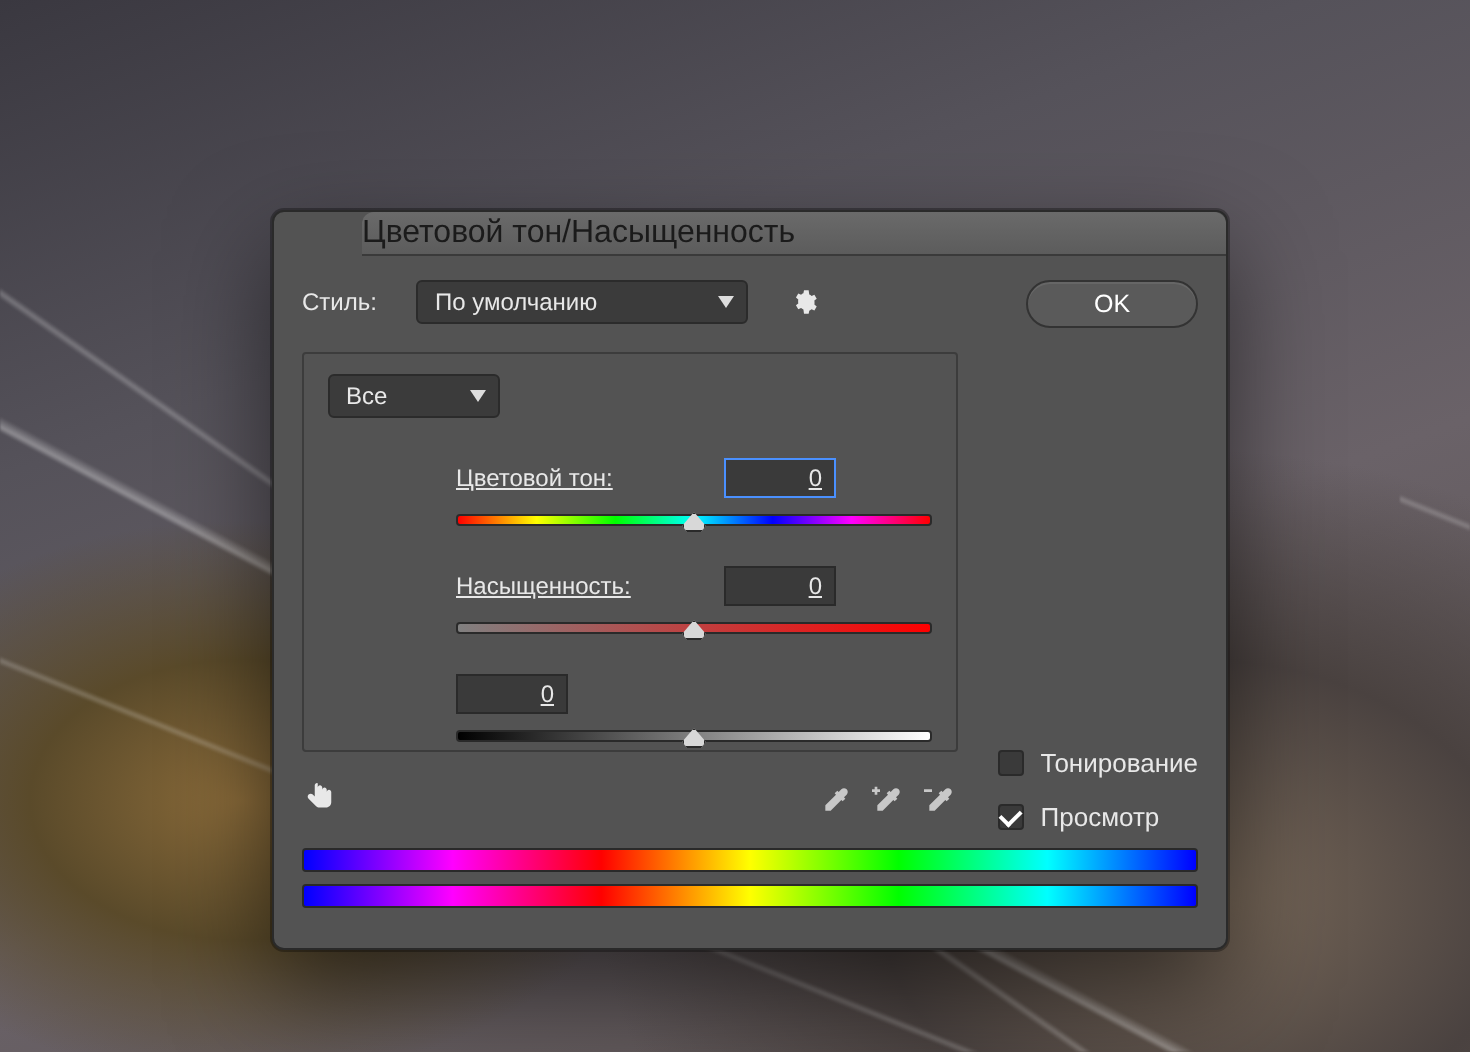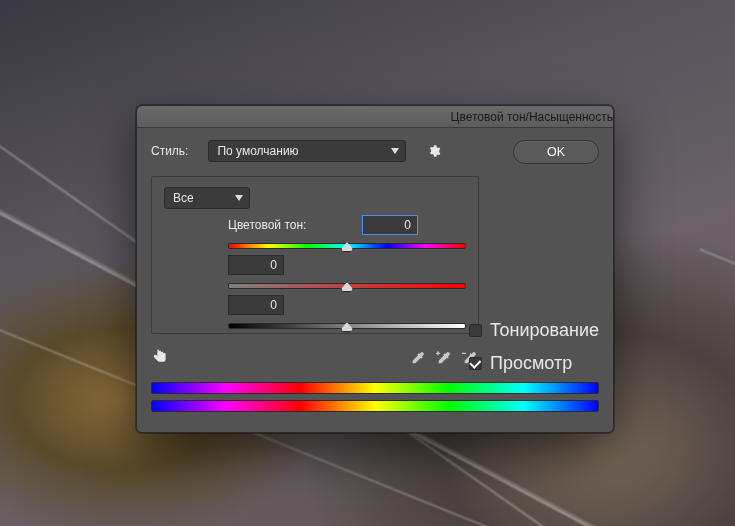--- a/index.html
+++ b/index.html
@@ -20,24 +20,24 @@
     filter: blur(.6px);
   }
 
   .dialog {
     position: absolute; left: 136px; top: 105px; width: 478px;
     background: #535353; border: 1px solid #2a2a2a; border-radius: 6px;
     box-shadow: 0 20px 50px rgba(0,0,0,.55), 0 0 0 1px rgba(0,0,0,.3);
     color: #e8e8e8; font-size: 12px;
   }
   .titlebar {
-    height: 22px; line-height: 22px; text-align: right; font-size: 12px;
+    height: 22px; line-height: 22px; text-align: left; font-size: 16px;
     background: linear-gradient(#6a6a6a,#5c5c5c);
     border-bottom: 1px solid #3a3a3a; border-radius: 6px 6px 0 0;
-    color: #1b1b1b; font-weight: 500;
+    color: #1b1b1b; font-weight: 500; margin-left: 44px;
   }
   .body { padding: 12px 14px 14px; }
 
   .row-top { display:flex; align-items:center; gap:20px; }
   .lbl { color:#e8e8e8; }
   .select {
     position:relative; flex:0 0 auto; height:22px; line-height:20px;
     background:#3b3b3b; border:1px solid #2b2b2b; border-radius:3px;
     padding:0 22px 0 8px; color:#e8e8e8; font-size:12px;
   }
@@ -51,21 +51,21 @@
     line-height:22px; box-shadow: inset 0 1px 0 rgba(255,255,255,.08);
   }
   .right-col { position:absolute; right:14px; top:34px; display:flex; flex-direction:column; gap:10px; align-items:flex-end; }
 
   .panel {
     margin-top: 14px; border:1px solid #3c3c3c; border-radius:2px;
     padding:10px 12px 4px; width: 328px;
   }
   .sel-small { width:86px; }
 
-  .slider-block { margin-top:6px; }
+  .slider-block { margin-top:20px;text-decoration:underline; }
   .slider-head { display:flex; align-items:center; gap:14px; padding-left:64px; }
   .slider-head .cap { width:120px; text-align:left; color:#e8e8e8; }
   .numbox {
     width:56px; height:20px; background:#3a3a3a; border:1px solid #2a2a2a;
     color:#e8e8e8; text-align:right; padding:0 6px; font-size:12px;
   }
   .numbox.active { outline:1.5px solid #4a90ff; outline-offset:-1px; }
 
   .track {
     margin:8px 0 0 64px; width:238px; height:6px; border:1px solid #2a2a2a; border-radius:2px;
@@ -89,21 +89,21 @@
     background:#d8d8d8; clip-path: polygon(50% 0,100% 70%,80% 100%,20% 100%,0 70%);
     border-radius:2px; box-shadow:0 0 0 1px #2a2a2a inset;
   }
 
   .tools-row { display:flex; align-items:center; justify-content:space-between; margin-top:14px; }
   .hand { width:20px; height:20px; color:#e8e8e8; }
   .eyedrops { display:flex; gap:8px; color:#c8c8c8; }
   .eyedrops span { width:18px; height:18px; display:flex; align-items:center; justify-content:center; }
 
   .checks { position:absolute; right:14px; bottom:58px; display:flex; flex-direction:column; gap:12px; }
-  .chk { display:flex; align-items:center; gap:8px; color:#e8e8e8; font-size:18px; }
+  .chk { display:flex; align-items:center; gap:8px; color:#e8e8e8; font-size:13px; }
   .chkbox {
     width:13px; height:13px; border:1px solid #2a2a2a; background:#3a3a3a; border-radius:2px;
     display:flex; align-items:center; justify-content:center; color:#fff;
   }
   .chkbox.checked::after{
     content:""; width:8px; height:5px; border-left:2px solid #fff; border-bottom:2px solid #fff;
     transform:rotate(-45deg) translate(0,-1px);
   }
 
   .huebars { margin-top:14px; }
@@ -116,21 +116,21 @@
 </head>
 <body>
 
 <div class="dialog">
   <div class="titlebar">Цветовой тон/Насыщенность</div>
 
   <div class="body">
 
     <div class="row-top">
       <span class="lbl">Стиль:</span>
-      <div class="select" style="width:198px">
+      <div class="select" style="width:166px">
         <span>По умолчанию</span>
         <span class="chev">
           <svg width="8" height="6" viewBox="0 0 8 6">
               <path d="M0 0h8L4 6z" fill="#ddd"></path>
             </svg>
         </span>
       </div>
       <span class="gear">
         <svg width="14" height="14" viewBox="0 0 24 24" fill="#e8e8e8">
             <path d="M12 8a4 4 0 1 0 0 8 4 4 0 0 0 0-8zm9 4a7 7 0 0 0-.1-1.2l2-1.6-2-3.4-2.4 1a7 7 0 0 0-2-1.2L16 2h-4l-.5 2.6a7 7 0 0 0-2 1.2l-2.4-1-2 3.4 2 1.6A7 7 0 0 0 7 12c0 .4 0 .8.1 1.2l-2 1.6 2 3.4 2.4-1a7 7 0 0 0 2 1.2L12 22h4l.5-2.6a7 7 0 0 0 2-1.2l2.4 1 2-3.4-2-1.6c.1-.4.1-.8.1-1.2z"></path>
@@ -157,20 +157,21 @@
           <span class="cap">Цветовой тон:</span>
           <input class="numbox active" value="0" style="">
         </div>
         <div class="track hue">
           <span class="thumb"></span>
         </div>
       </div>
 
       <div class="slider-block">
         <div class="slider-head">
+          <span class="cap">Насыщенность:</span>
           <input class="numbox" value="0" style="">
         </div>
         <div class="track sat">
           <span class="thumb"></span>
         </div>
       </div>
 
       <div class="slider-block">
         <div class="slider-head">
           <input class="numbox" value="0" style="">

